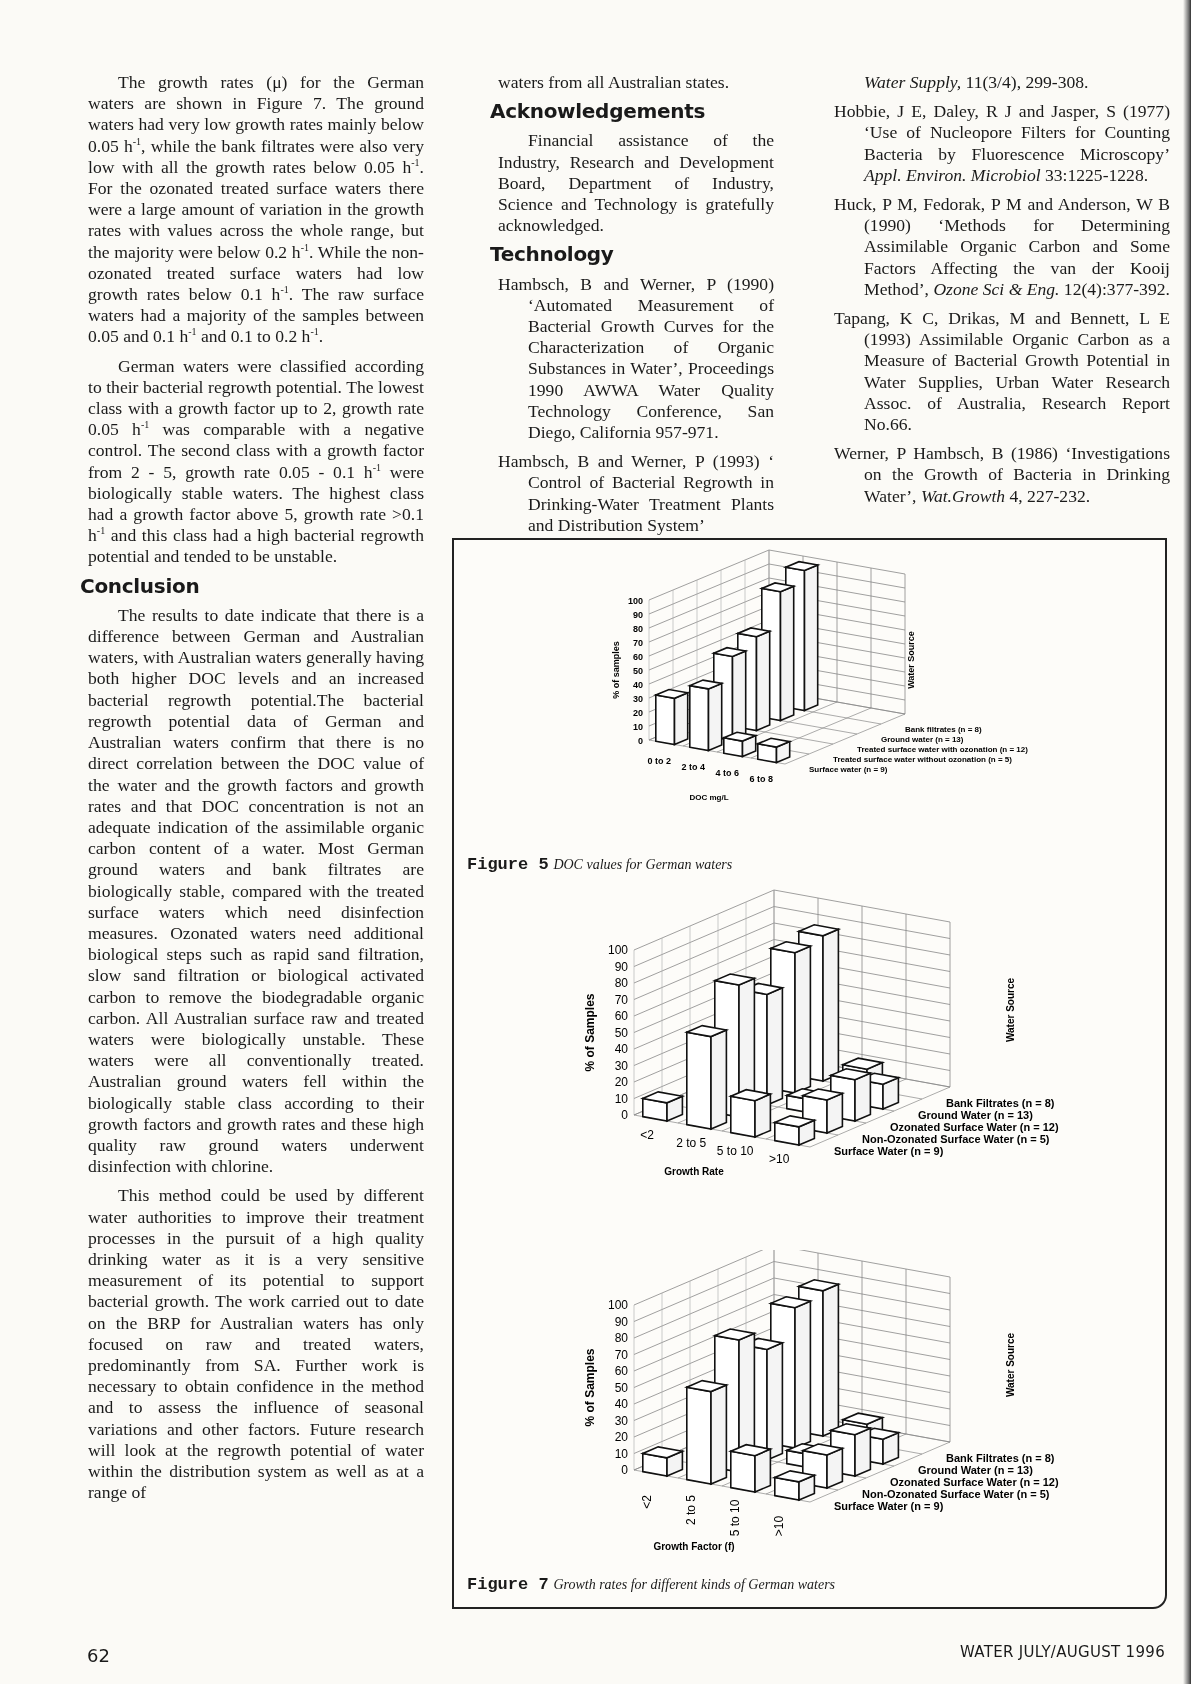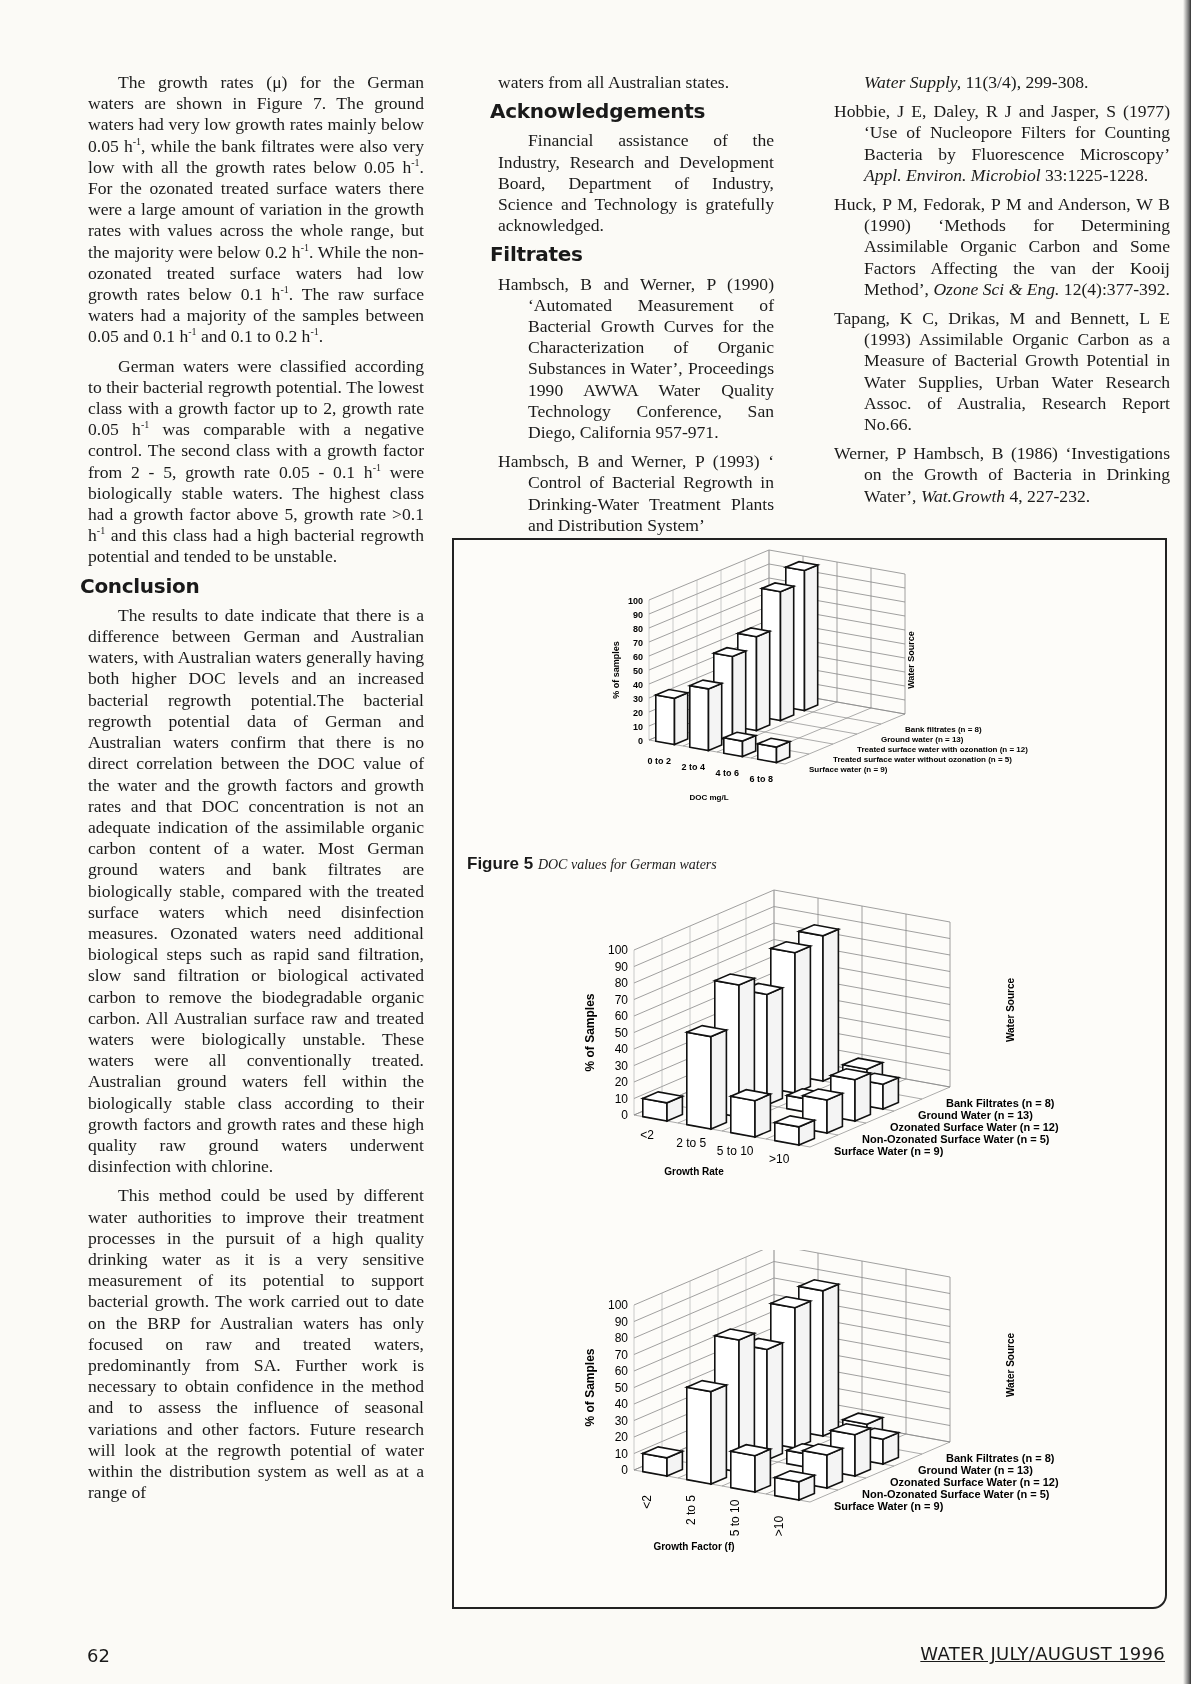--- a/index.html
+++ b/index.html
@@ -10,43 +10,43 @@
   .heading { font-family:"DejaVu Sans", sans-serif; font-weight:bold; font-size:20px; letter-spacing:-0.3px; margin:8px 0 4px 0; }
   .ref { padding-left:30px; text-indent:-30px; margin:0; }
   #col1 { left:80px; top:64px; width:352px; }
   #col2 { left:490px; top:64px; width:292px; }
   #col3 { left:826px; top:64px; width:352px; }
   sup { font-size:10px; line-height:0; }
   .figbox { position:absolute; left:452px; top:538px; width:711px; height:1067px; border:2px solid #222; border-radius:0 0 14px 0; background:#fdfcf9; }
   .fig { position:absolute; left:0; width:711px; }
   .fig svg { display:block; }
   .caption { position:absolute; left:13px; font-size:19px; white-space:nowrap; }
-  .caption .fnum { font-family:Liberation Sans, sans-serif; font-weight:bold; font-size:17px; }
+  .caption .fnum { font-family:Liberation Mono, monospace; font-weight:bold; font-size:17px; }
   .caption .ftxt { font-family:"Liberation Serif", serif; font-style:italic; font-size:14px; }
   .pagenum { position:absolute; left:87px; top:1645px; font-family:"DejaVu Sans", sans-serif; font-size:18px; }
-  .journal { position:absolute; right:26px; top:1643px; font-family:"DejaVu Sans", sans-serif; font-size:18px; letter-spacing:0.3px;text-decoration:underline; }
+  .journal { position:absolute; right:26px; top:1643px; font-family:"DejaVu Sans", sans-serif; font-size:15px; letter-spacing:0.3px; }
   .edge { position:absolute; right:0; top:0; width:8px; height:1684px; background:linear-gradient(90deg, #fbfaf6, #777 70%, #333); }
   svg text { font-family:"Liberation Sans", sans-serif; }
 </style>
 </head>
 <body>
 
 <div id="col1" class="col">
   <p class="indent"><span>The growth rates (μ) for the German waters are shown in Figure 7. The ground waters had very low growth rates mainly below 0.05 h</span><sup>-1</sup><span>, while the bank filtrates were also very low with all the growth rates below 0.05 h</span><sup>-1</sup><span>. For the ozonated treated surface waters there were a large amount of variation in the growth rates with values across the whole range, but the majority were below 0.2 h</span><sup>-1</sup><span>. While the non-ozonated treated surface waters had low growth rates below 0.1 h</span><sup>-1</sup><span>. The raw surface waters had a majority of the samples between 0.05 and 0.1 h</span><sup>-1</sup><span> and 0.1 to 0.2 h</span><sup>-1</sup><span>.</span></p>
   <p class="indent"><span>German waters were classified according to their bacterial regrowth potential. The lowest class with a growth factor up to 2, growth rate 0.05 h</span><sup>-1</sup><span> was comparable with a negative control. The second class with a growth factor from 2 - 5, growth rate 0.05 - 0.1 h</span><sup>-1</sup><span> were biologically stable waters. The highest class had a growth factor above 5, growth rate &gt;0.1 h</span><sup>-1</sup><span> and this class had a high bacterial regrowth potential and tended to be unstable.</span></p>
   <div class="heading">Conclusion</div>
   <p class="indent">The results to date indicate that there is a difference between German and Australian waters, with Australian waters generally having both higher DOC levels and an increased bacterial regrowth potential.The bacterial regrowth potential data of German and Australian waters confirm that there is no direct correlation between the DOC value of the water and the growth factors and growth rates and that DOC concentration is not an adequate indication of the assimilable organic carbon content of a water. Most German ground waters and bank filtrates are biologically stable, compared with the treated surface waters which need disinfection measures. Ozonated waters need additional biological steps such as rapid sand filtration, slow sand filtration or biological activated carbon to remove the biodegradable organic carbon. All Australian surface raw and treated waters were biologically unstable. These waters were all conventionally treated. Australian ground waters fell within the biologically stable class according to their growth factors and growth rates and these high quality raw ground waters underwent disinfection with chlorine.</p>
   <p class="indent">This method could be used by different water authorities to improve their treatment processes in the pursuit of a high quality drinking water as it is a very sensitive measurement of its potential to support bacterial growth. The work carried out to date on the BRP for Australian waters has only focused on raw and treated waters, predominantly from SA. Further work is necessary to obtain confidence in the method and to assess the influence of seasonal variations and other factors. Future research will look at the regrowth potential of water within the distribution system as well as at a range of</p>
 </div>
 
 <div id="col2" class="col">
   <p>waters from all Australian states.</p>
   <div class="heading">Acknowledgements</div>
   <p class="indent">Financial assistance of the Industry, Research and Development Board, Department of Industry, Science and Technology is gratefully acknowledged.</p>
-  <div class="heading">Filtrates</div>
+  <div class="heading">Technology</div>
   <div>
       <p class="ref">Hambsch, B and Werner, P (1990) ‘Automated Measurement of Bacterial Growth Curves for the Characterization of Organic Substances in Water’, Proceedings 1990 AWWA Water Quality Technology Conference, San Diego, California 957-971.</p>
       <p class="ref">Hambsch, B and Werner, P (1993) ‘ Control of Bacterial Regrowth in Drinking-Water Treatment Plants and Distribution System’</p>
     </div>
 </div>
 
 <div id="col3" class="col">
   <div>
       <p class="ref" style="text-indent: 0px;"><i>Water Supply,</i> 11(3/4), 299-308.</p>
       <p class="ref">Hobbie, J E, Daley, R J and Jasper, S (1977) ‘Use of Nucleopore Filters for Counting Bacteria by Fluorescence Microscopy’ <i>Appl. Environ. Microbiol</i> 33:1225-1228.</p>
@@ -436,18 +436,22 @@
         <text x="325.2" y="280" font-size="12" font-weight="normal" text-anchor="middle" transform="rotate(-90 325.2 276)">&gt;10</text>
         <text x="380" y="260" font-size="11" font-weight="bold">Surface Water (n = 9)</text>
         <text x="408" y="248" font-size="11" font-weight="bold">Non-Ozonated Surface Water (n = 5)</text>
         <text x="436" y="236" font-size="11" font-weight="bold">Ozonated Surface Water (n = 12)</text>
         <text x="464" y="224" font-size="11" font-weight="bold">Ground Water (n = 13)</text>
         <text x="492" y="212" font-size="11" font-weight="bold">Bank Filtrates (n = 8)</text>
         <text x="0" y="0" font-size="12" font-weight="bold" text-anchor="middle" transform="translate(140 137.5) rotate(-90)">% of Samples</text>
         <text x="240" y="300" font-size="10" font-weight="bold" text-anchor="middle">Growth Factor (f)</text>
         <text x="0" y="0" font-size="10" font-weight="bold" text-anchor="middle" transform="translate(560 115) rotate(-90)">Water Source</text>
       </svg>
+    <div class="caption" style="top:322px;">
+      <span class="fnum">Figure 7</span>
+      <span class="ftxt">Growth rates for different kinds of German waters</span>
+    </div>
   </div>
 </div>
 
 <div class="pagenum">62</div>
 <div class="journal">WATER JULY/AUGUST 1996</div>
 <div class="edge"></div>
 
 </body></html>

